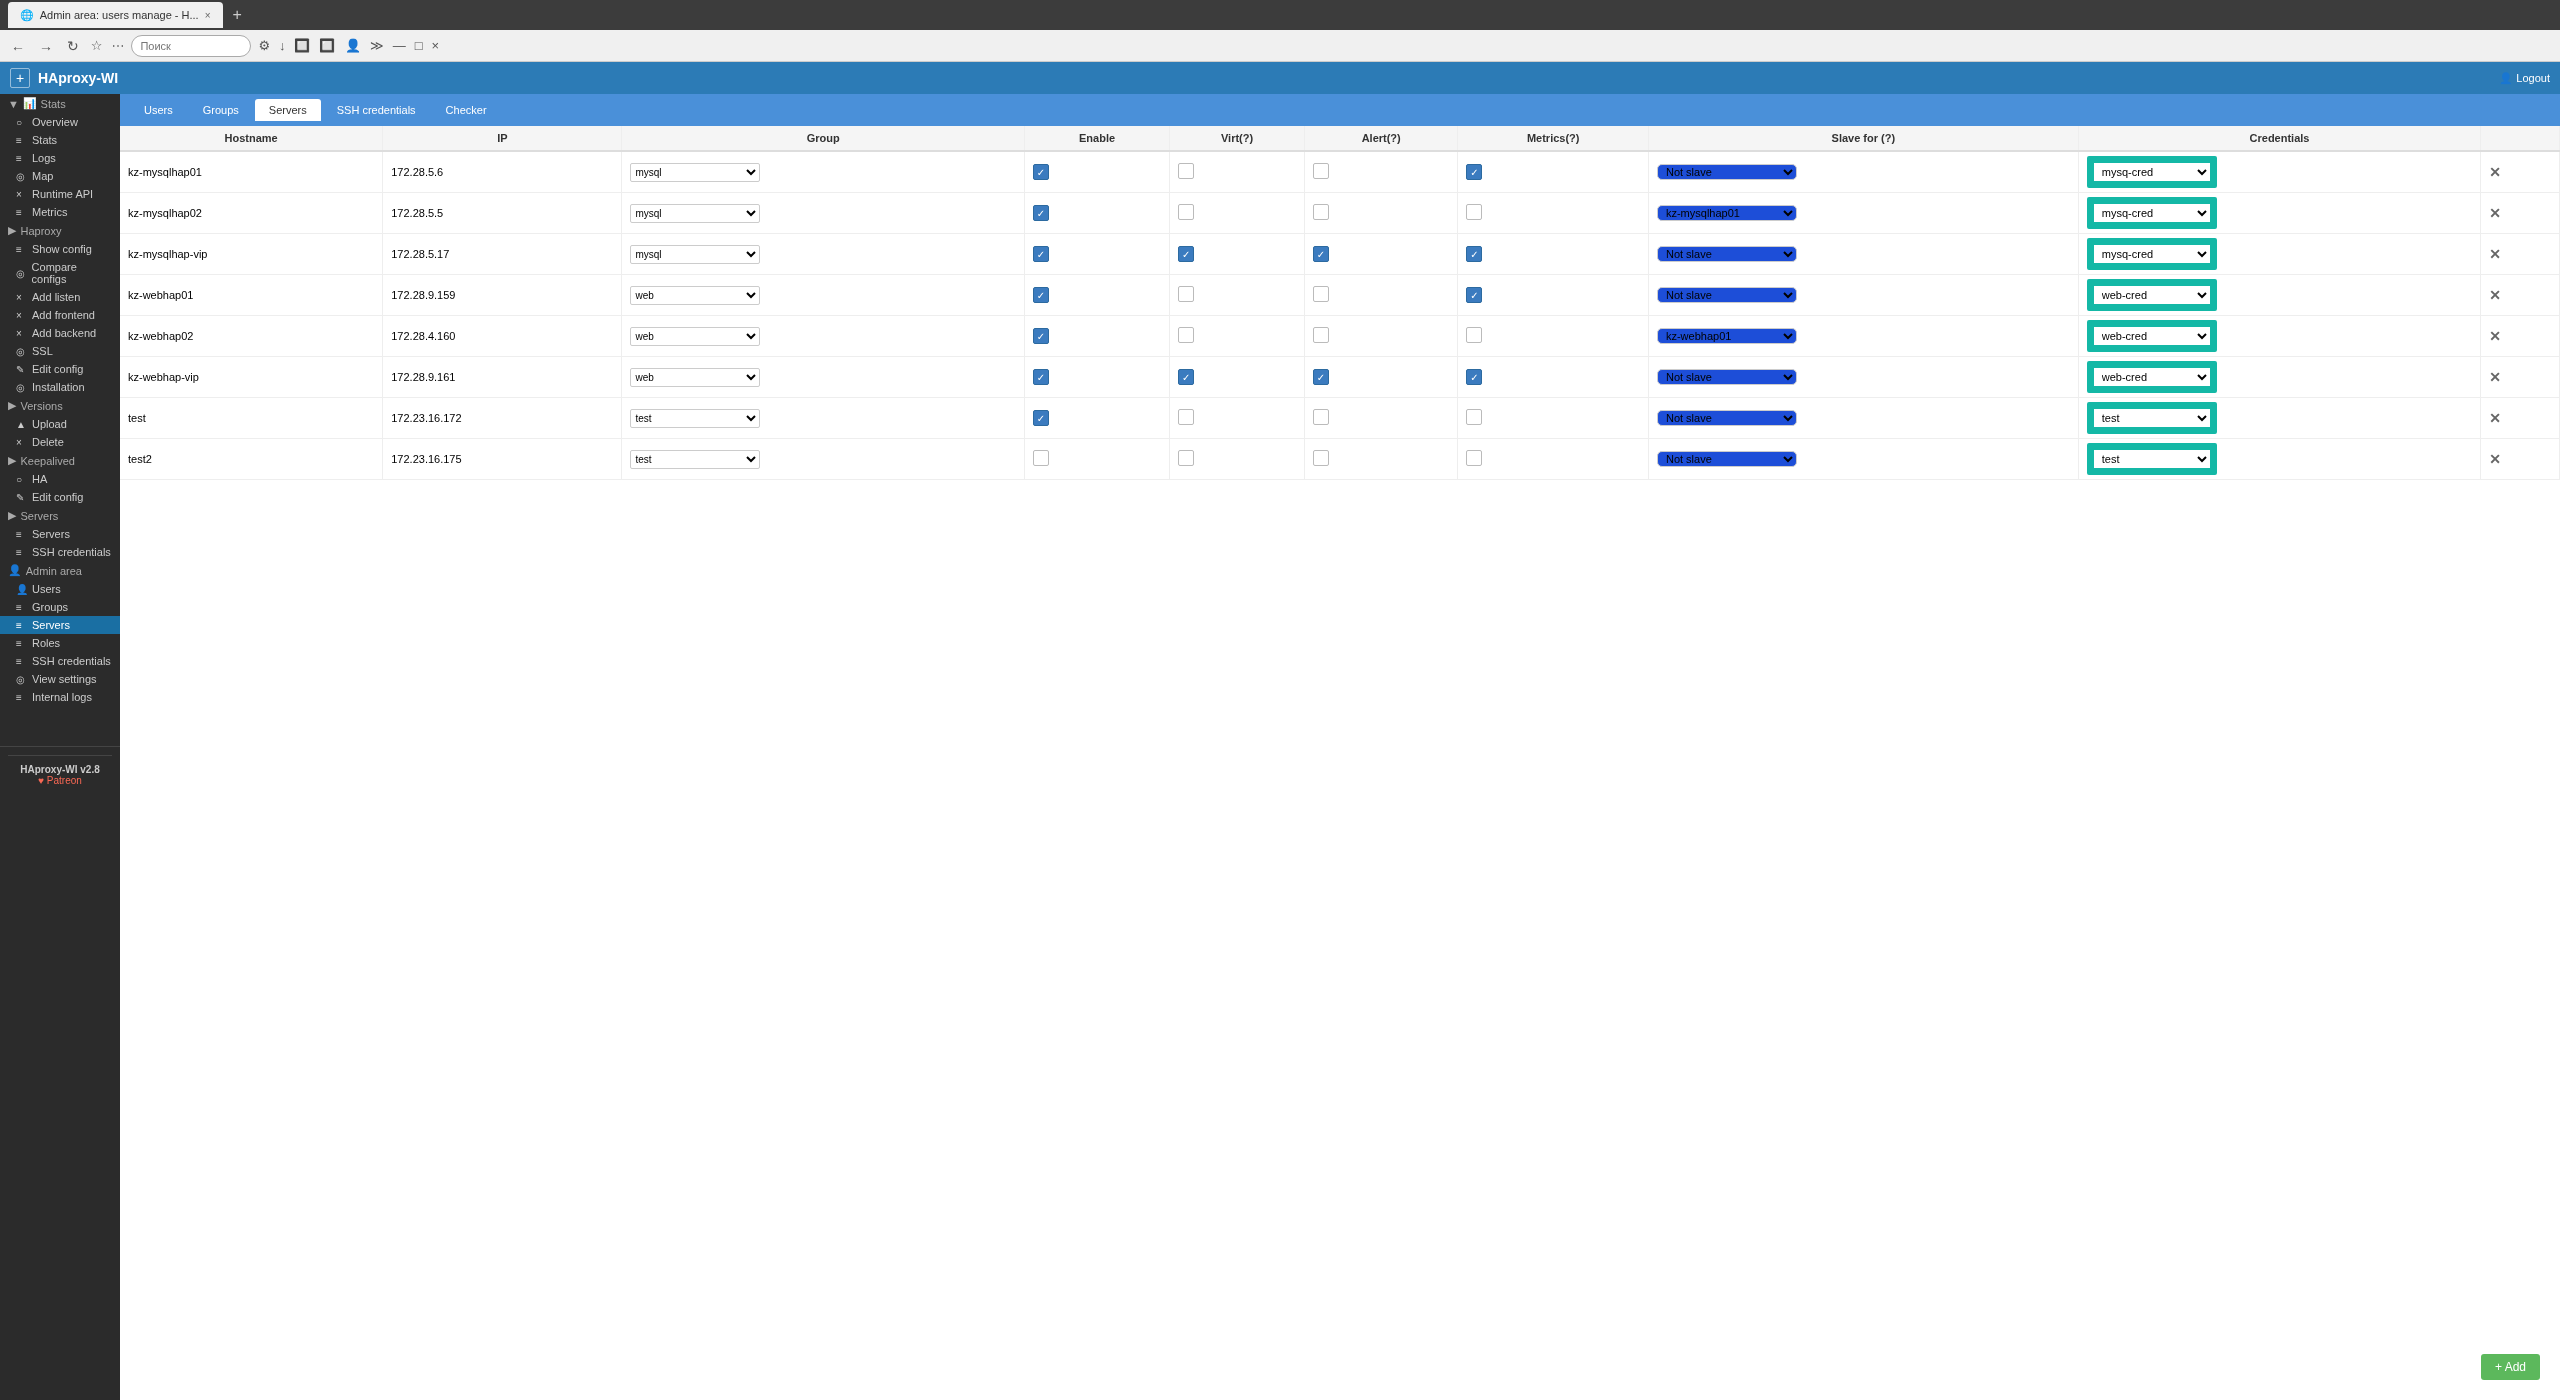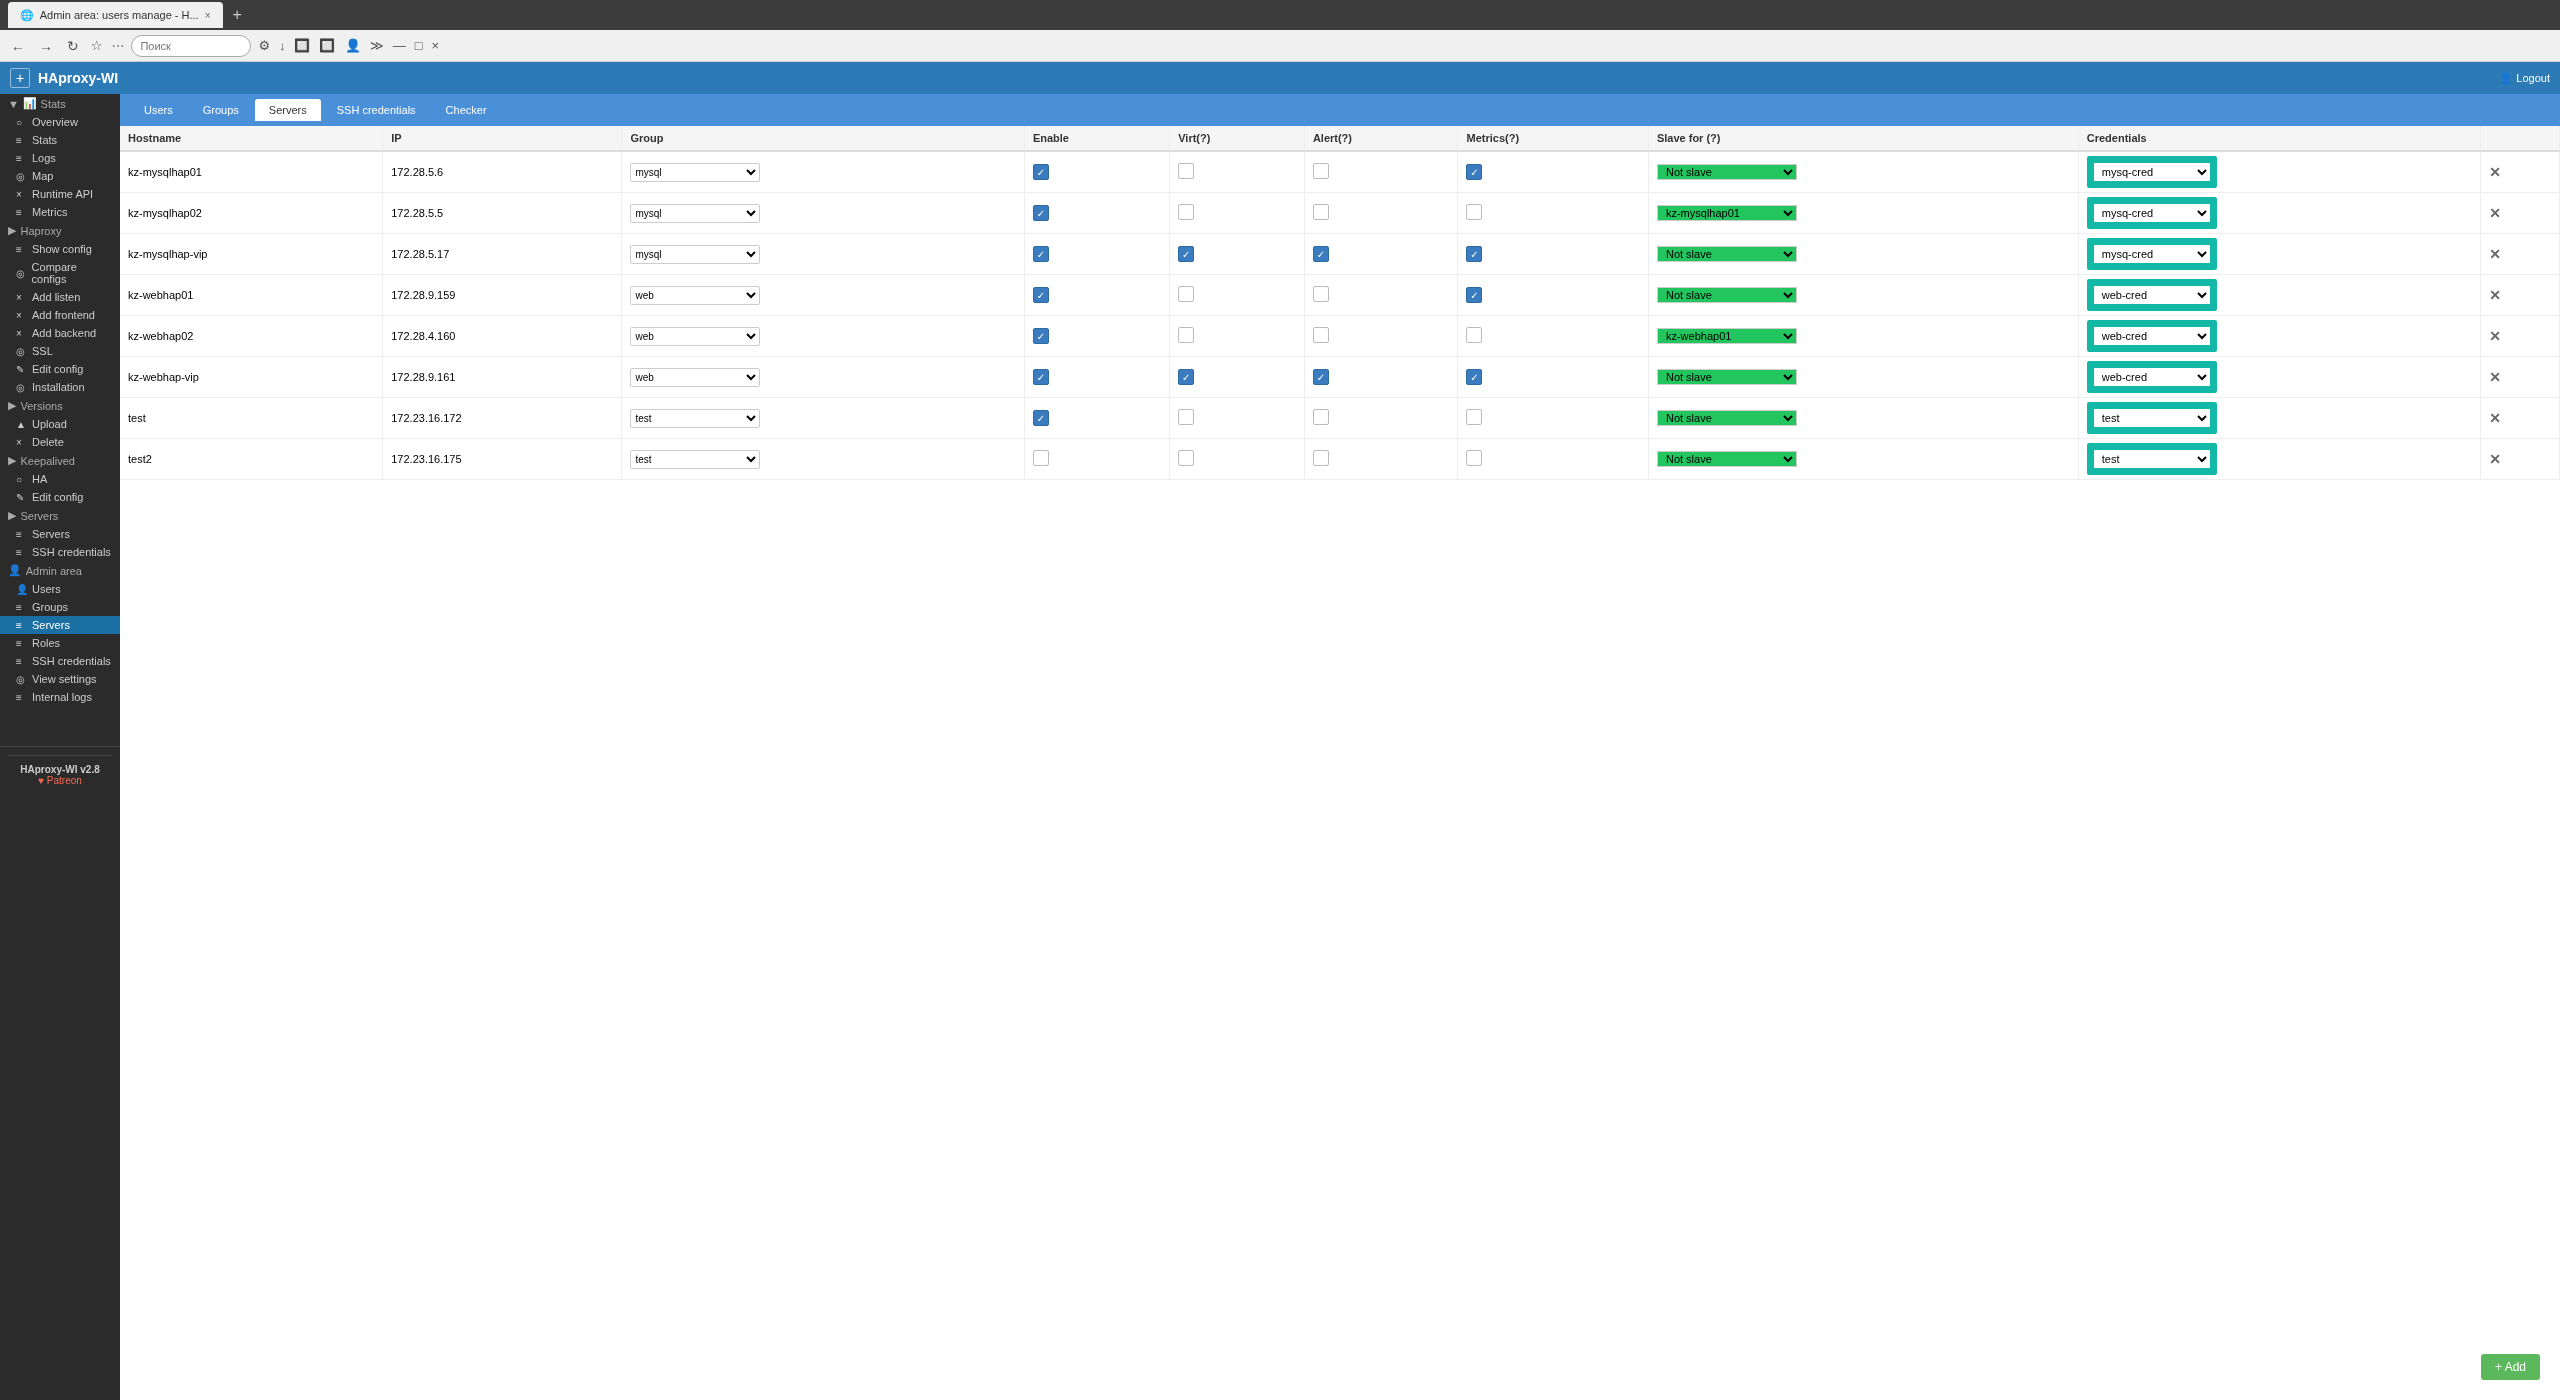--- a/index.html
+++ b/index.html
@@ -198,21 +198,21 @@
       width: 100%;
       border-collapse: collapse;
       font-size: 11px;
     }
     thead tr {
       background: #f5f5f5;
       border-bottom: 2px solid #ddd;
     }
     thead th {
       padding: 6px 8px;
-      text-align: left;
+      text-align: center;
       font-weight: bold;
       color: #333;
       white-space: nowrap;
       border-right: 1px solid #eee;
     }
     tbody tr {
       border-bottom: 1px solid #eee;
     }
     tbody td {
       padding: 4px 8px;
@@ -253,23 +253,23 @@
       border: 1px solid #ccc;
       border-radius: 2px;
       width: 130px;
       background: white;
       cursor: pointer;
     }
     .slave-select {
       padding: 0 4px;
       font-size: 11px;
       border: 1px solid #ccc;
-      border-radius: 0;
+      border-radius: 5px;
       width: 140px;
-      background: #22c55e;
+      background: #1d4ed8;
       cursor: pointer;
     }
     .cred-select {
       padding: 2px 4px;
       font-size: 11px;
       border: 7px solid #14b8a6;
       border-radius: 2px;
       width: 130px;
       background: white;
       cursor: pointer;

